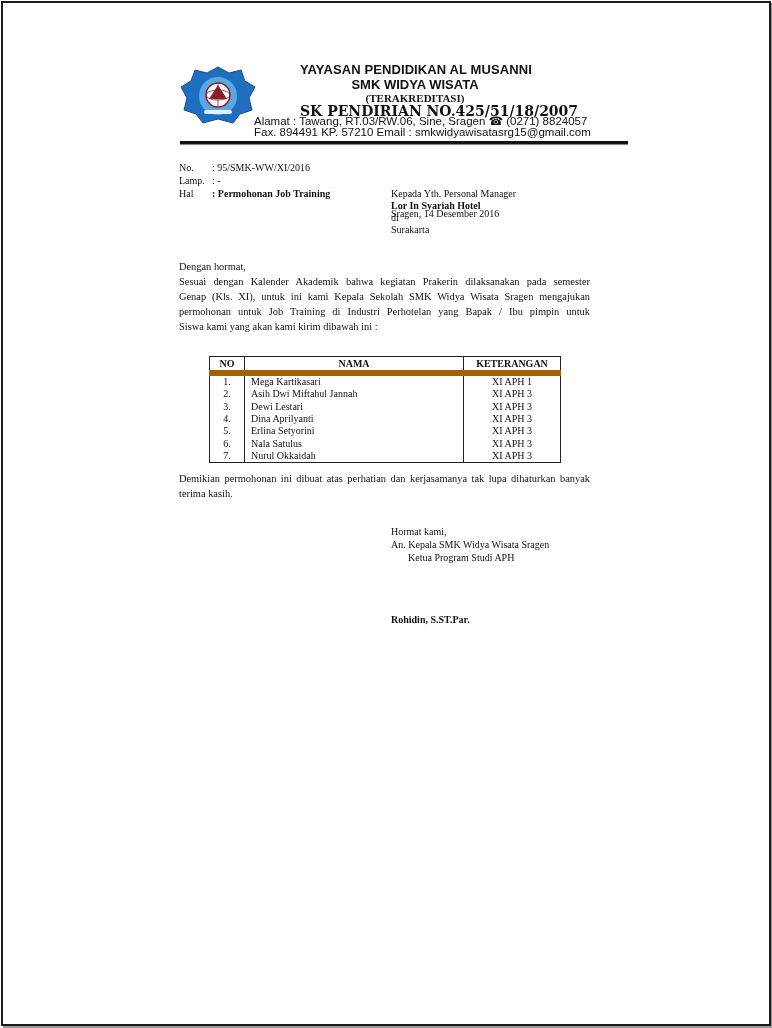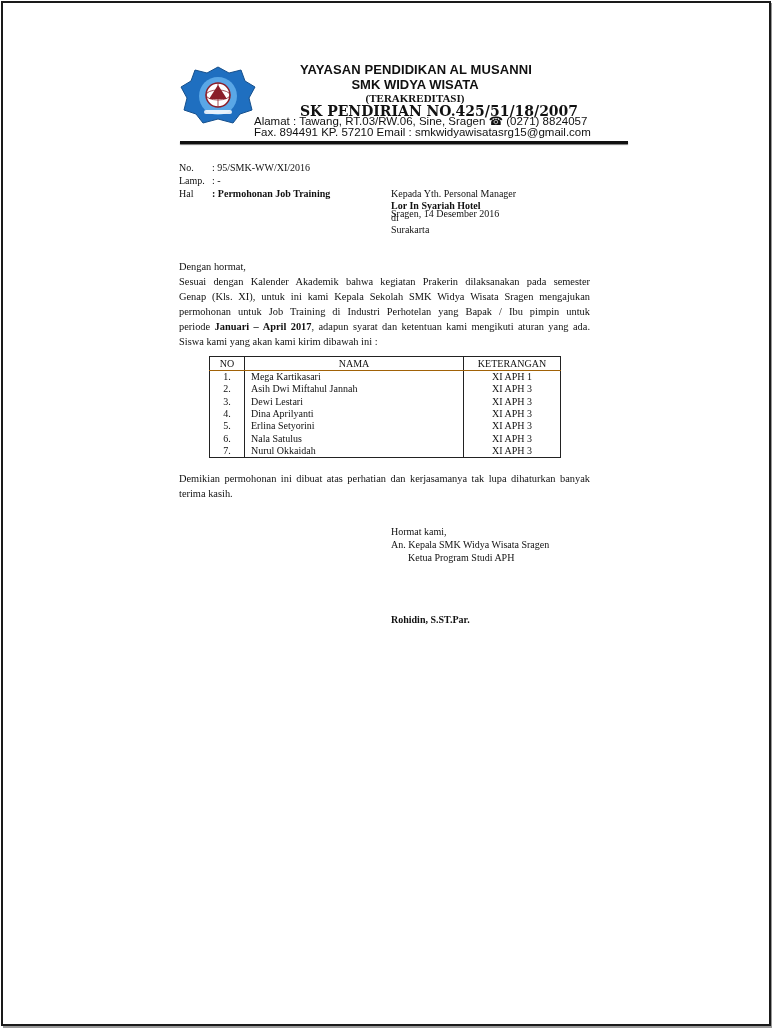--- a/index.html
+++ b/index.html
@@ -15,21 +15,21 @@
   .addr1 { left: 254px; top: 114px; font-size: 11.5px; }
   .addr2 { left: 254px; top: 126px; font-size: 11.5px; }
   .rule { position: absolute; left: 180px; top: 141px; width: 448px; height: 3px; background: #111; box-shadow: 0 1px 1px #777; }
   .meta { font-size: 10px; }
   .bold { font-weight: bold; }
   .para { position: absolute; left: 179px; width: 411px; font-size: 10.4px; line-height: 15px; text-align: justify; }
   .para .line { display: block; text-align: justify; text-align-last: justify; white-space: nowrap; }
   .para .line.last { text-align-last: left; }
   table.students { position: absolute; left: 209px; top: 356px; width: 352px; border-collapse: collapse; font-size: 10px; }
   table.students th, table.students td { border-left: 1px solid #222; border-right: 1px solid #222; padding: 0 6px; height: 12.3px; line-height: 12px; }
-  table.students th { border-top: 1px solid #222; border-bottom: 1px solid #a16207; font-weight: normal; height: 13px; }
+  table.students th { border-top: 1px solid #222; border-bottom: 6px solid #a16207; font-weight: bold; height: 13px; }
   table.students tr:last-child td { border-bottom: 1px solid #222; }
   .c-no { width: 22px; text-align: center; }
   .c-name { text-align: left; }
   .c-ket { width: 84px; text-align: center; }
   .sig { font-size: 10px; line-height: 12.5px; }
 </style>
 </head>
 <body>
 
 <div class="page-frame"></div>
@@ -67,21 +67,20 @@
 <div class="abs meta" style="left:391px; top:188px;">Kepada Yth. Personal Manager</div>
 <div class="abs meta bold" style="left:391px; top:200px;">Lor In Syariah Hotel</div>
 <div class="abs meta" style="left:391px; top:212px;">di</div>
 <div class="abs meta" style="left:391px; top:224px;">Surakarta</div>
 
 <div class="abs" style="left:179px; top:261px; font-size:10.4px;">Dengan hormat,</div>
 <div class="para" style="top:274px;">
   <span class="line">Sesuai dengan Kalender Akademik bahwa kegiatan Prakerin dilaksanakan pada semester</span>
   <span class="line">Genap (Kls. XI), untuk ini kami Kepala Sekolah SMK Widya Wisata Sragen mengajukan</span>
   <span class="line">permohonan untuk Job Training di Industri Perhotelan yang Bapak / Ibu pimpin untuk</span>
-  <span class="line"><span>periode </span><b>Januari – April 2017</b><span>, adapun syarat dan ketentuan kami mengikuti aturan yang ada.</span></span>
   <span class="line last">Siswa kami yang akan kami kirim dibawah ini :</span>
 </div>
 
 <table class="students">
   <thead>
     <tr>
       <th class="c-no">NO</th>
       <th>NAMA</th>
       <th class="c-ket">KETERANGAN</th>
     </tr>

